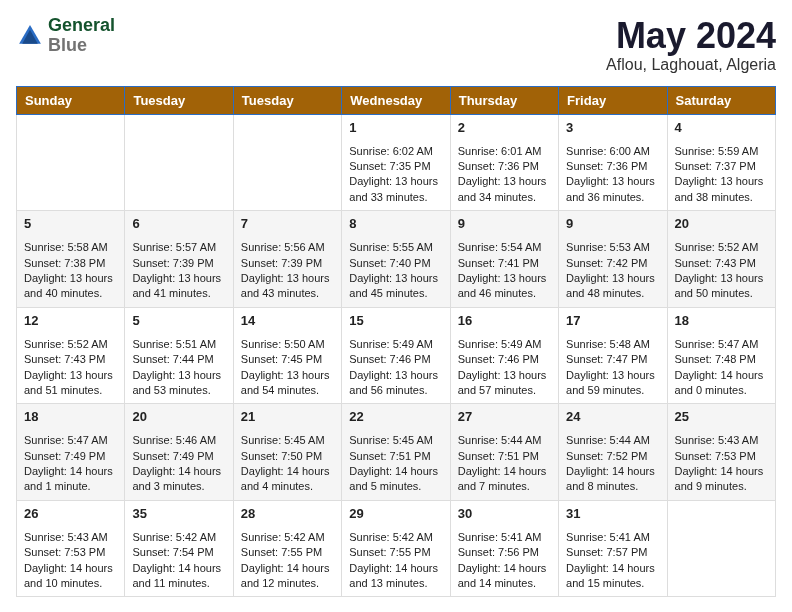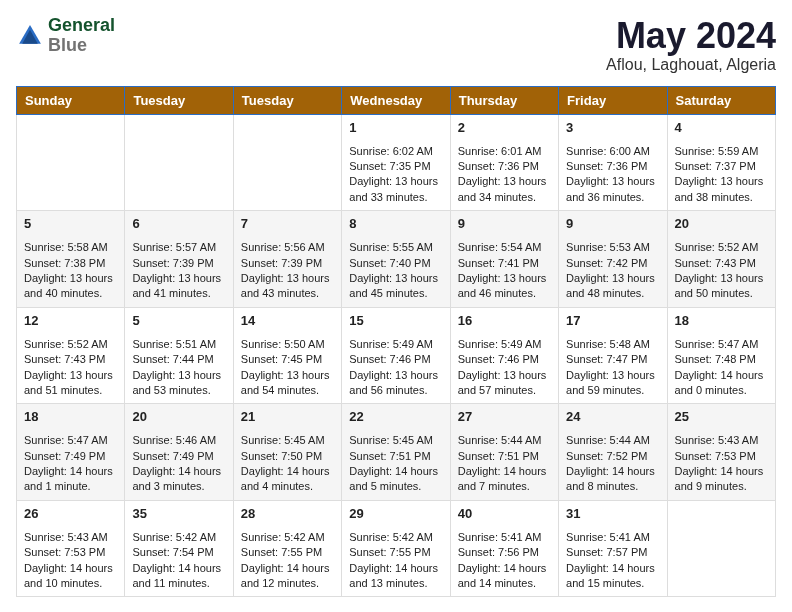--- a/index.html
+++ b/index.html
@@ -244,21 +244,21 @@
         </td>
         <td>
           <span class="day-num">28</span>
           <div class="cell-content">Sunrise: 5:42 AM<br>Sunset: 7:55 PM<br>Daylight: 14 hours<br>and 12 minutes.</div>
         </td>
         <td>
           <span class="day-num">29</span>
           <div class="cell-content">Sunrise: 5:42 AM<br>Sunset: 7:55 PM<br>Daylight: 14 hours<br>and 13 minutes.</div>
         </td>
         <td>
-          <span class="day-num">40</span>
+          <span class="day-num">30</span>
           <div class="cell-content">Sunrise: 5:41 AM<br>Sunset: 7:56 PM<br>Daylight: 14 hours<br>and 14 minutes.</div>
         </td>
         <td>
           <span class="day-num">31</span>
           <div class="cell-content">Sunrise: 5:41 AM<br>Sunset: 7:57 PM<br>Daylight: 14 hours<br>and 15 minutes.</div>
         </td>
         <td class="empty-cell"></td>
       </tr>
     </tbody>
 </table>

